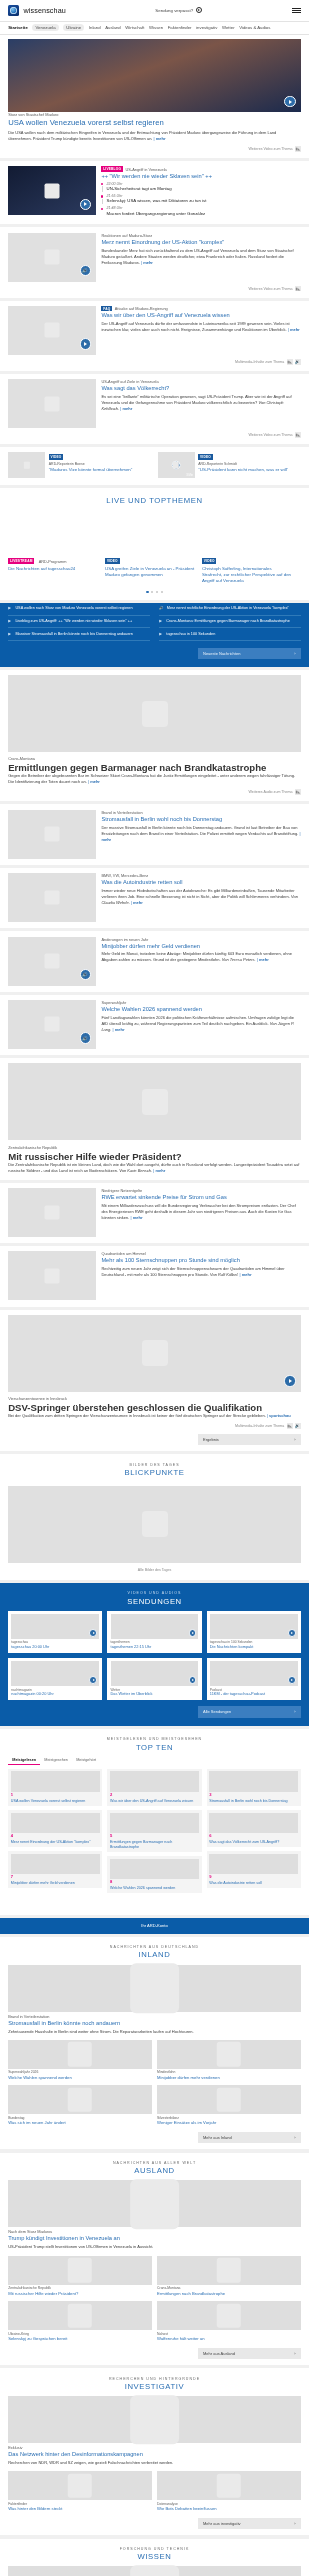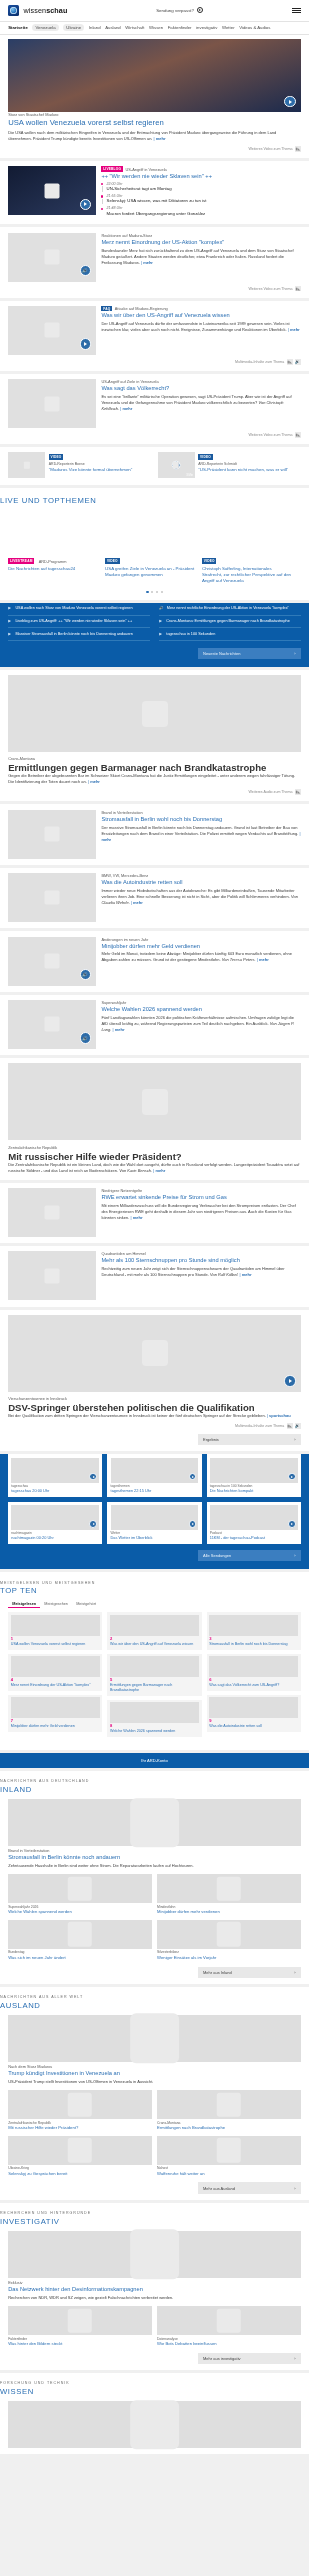--- a/index.html
+++ b/index.html
@@ -21,21 +21,21 @@
     background: linear-gradient(145deg,#1a4fa0,#0b2f6b);
     position: relative; flex: 0 0 auto;
   }
   .logo-mark::after {
     content: ""; position: absolute; left: 2.1px; top: 2.1px;
     width: 7.2px; height: 7.2px; border-radius: 50%;
     background: radial-gradient(circle at 35% 30%, #7fc4ef, #1766b5 70%);
     box-shadow: inset 0 0 0 0.8px #cfe6f7;
   }
   .logo-text { font-size: 7.2px; margin-left: 4.1px; color: #111; letter-spacing: 0.1px; }
-  .logo-text b { font-weight: 700; }
+  .logo-text b { font-weight: 400; }
   .hdr-center { flex: 1; display: flex; justify-content: center; align-items: center; gap: 2.6px; }
   .hdr-center .lbl { font-size: 4.4px; color: #444; }
   .play-circ {
     width: 6.2px; height: 6.2px; border-radius: 50%;
     border: 0.6px solid #2a2a2a; display: inline-flex;
     align-items: center; justify-content: center;
   }
   .play-circ i { width:0;height:0;border-left:2.1px solid #2a2a2a;border-top:1.3px solid transparent;border-bottom:1.3px solid transparent;margin-left:0.5px; }
   .burger { width: 9.3px; display: flex; flex-direction: column; gap: 1.5px; cursor: pointer; }
   .burger span { height: 0.8px; background: #222; display: block; }
@@ -103,21 +103,21 @@
 
   .twoup { display: flex; gap: 6.2px; }
   .twoup .cell { flex: 1; display: flex; gap: 3.6px; }
   .twoup .cell .tm { width: 37px; height: 26px; flex: 0 0 37px; position: relative; }
   .twoup .cell .tx { flex: 1; min-width: 0; }
   .twoup .cell .tx .k { font-size: 3.5px; color: #5a5a5a; margin: 1px 0 0.5px; }
   .twoup .cell .tx .h { font-size: 4.4px; color: #2b6fb3; line-height: 1.25; }
   .minilabel { position: absolute; right: 1.5px; bottom: 1px; font-size: 2.8px; color: #fff; }
 
   
-  .sect-head { text-align: left; padding: 8.2px 0 5.2px; }
+  .sect-head { text-align: center; padding: 8.2px 0 5.2px; }
   .sect-head .over { font-size: 3.6px; letter-spacing: 1px; color: #6a6a6a; text-transform: uppercase; margin-bottom: 1.5px; }
   .sect-head .main { font-size: 7.7px; letter-spacing: 0.6px; color: #2b6fb3; font-weight: 400; }
   .sect-head.onwhite { background: #fff; }
   .sect-head.onblue .over { color: #c9ddf0; }
   .sect-head.onblue .main { color: #fff; }
 
   
   .carousel { background: #fff; padding: 0 8.2px 6.2px; margin-bottom: 3.1px; }
   .cslides { display: flex; gap: 6.2px; overflow: hidden; }
   .cslide { flex: 0 0 31%; }
@@ -139,21 +139,21 @@
   .btn.grey { background: #e8e8e8; color: #444; }
 
   
   .send-grid { display: grid; grid-template-columns: 1fr 1fr 1fr; gap: 5.2px; padding: 0 8.2px; }
   .send-card { background: #fff; padding: 3.1px; }
   .send-card .im { width: 100%; height: 25px; background: #dedede; position: relative; }
   .send-card .k { font-size: 3.3px; color: #666; margin-top: 1.5px; }
   .send-card .h { font-size: 3.9px; color: #2b6fb3; line-height: 1.25; margin-top: 0.5px; }
 
   
-  .topten { background: #fff; margin-bottom: 3.1px; padding-bottom: 13px; }
+  .topten { background: #fff; margin-bottom: 3.1px; padding-bottom: 22px; }
   .tt-tabs { display: flex; gap: 0; padding: 0 8.2px 4.1px; font-size: 3.8px; }
   .tt-tabs div { padding: 1.5px 4.1px; color: #666; }
   .tt-tabs div.on { color: #111; border-bottom: 1px solid #e6007e; font-weight: 700; }
   .tt-grid { display: grid; grid-template-columns: 1fr 1fr 1fr; gap: 5.2px; padding: 0 8.2px; }
   .tt-col { display: flex; flex-direction: column; gap: 4.1px; }
   .tt-card { background: #f4f4f4; padding: 2.6px; }
   .tt-card .im { width: 100%; height: 20.6px; background: #dedede; }
   .tt-card .h { font-size: 3.7px; color: #2b6fb3; line-height: 1.3; margin-top: 1.5px; }
   .tt-card .n { font-size: 4.1px; font-weight: 700; color: #e6007e; }
 
@@ -489,38 +489,52 @@
           </div>
         </div>
       </div>
       <div class="block">
         <div class="ph lg" style="height:77px;margin-bottom:4.1px">
           <div class="playbtn">
             <i></i>
           </div>
         </div>
         <div class="kicker">Vierschanzentournee in Innsbruck</div>
-     <h3 class="title">DSV-Springer überstehen politischen die Qualifikation</h3>
+     <h3 class="title">DSV-Springer überstehen geschlossen die Qualifikation</h3>
      <p class="teaser"><span>Bei der Qualifikation zum dritten Springen der Vierschanzentournee in Innsbruck ist keiner der fünf deutschen Springer auf der Strecke geblieben.</span> <a class="more" href="#">sportschau</a></p>
         <div class="media-note">
           <span>Multimedia-Inhalte zum Thema</span>
           <span class="mico">▮◣</span>
           <span class="mico">🔊</span>
         </div>
         <div class="btn-row" style="padding:5.2px 0 0">
           <div class="btn grey">
             <span>Ergebnis</span>
             <span>›</span>
           </div>
         </div>
       </div>
     </div>
 
+  <div class="block" style="padding-bottom:8.2px">
+    <div class="sect-head" style="padding-top:3.1px">
+      <div class="over">BILDER DES TAGES</div>
+      <div class="main">BLICKPUNKTE</div>
+    </div>
+    <div class="ph lg" style="height:77px;margin-top:3.1px"></div>
+    <div class="media-note" style="justify-content:center;margin-top:5.2px">
+        <span>Alle Bilder des Tages</span>
+      </div>
+  </div>
 
   <div class="bluepanel">
+    <div class="sect-head onblue">
+      <div class="over">VIDEOS UND AUDIOS</div>
+      <div class="main">SENDUNGEN</div>
+    </div>
     <div class="send-grid" id="send-grid">
         <div class="send-card">
           <div class="im">
             <div class="playbtn" style="width:7.7px;height:7.7px;right:2.1px;bottom:2.1px">
               <i style="border-left-width:2.6px;border-top-width:1.5px;border-bottom-width:1.5px"></i>
             </div>
           </div>
           <div class="k">tagesschau</div>
           <div class="h">tagesschau 20:00 Uhr</div>
         </div>

